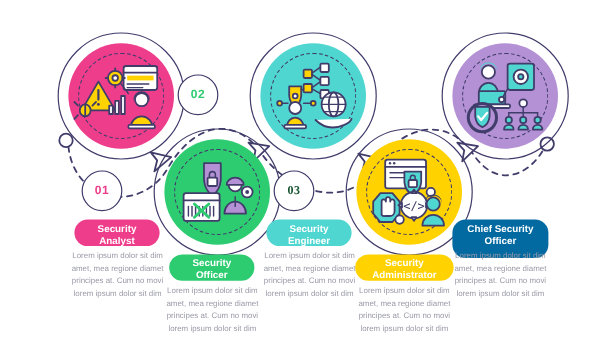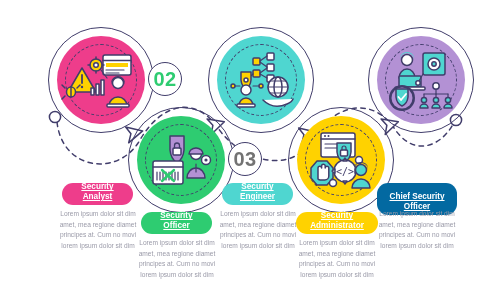--- a/index.html
+++ b/index.html
@@ -10,30 +10,30 @@
   }
   #stage{position:absolute;left:0;top:0;width:500px;height:300px;}
   .layer{position:absolute;left:0;top:0;width:500px;height:300px;}
   svg.layer{pointer-events:none;}
 
   
   .num-badge{
     position:absolute;width:34px;height:34px;border-radius:50%;
     border:1.6px solid #413d6b;background:#ffffff;
     display:flex;align-items:center;justify-content:center;
-    font-size:20px;font-weight:bold;letter-spacing:.5px;
+    font-size:10px;font-weight:bold;letter-spacing:.5px;
     box-sizing:border-box;
   }
 
   
   .pill{
     position:absolute;border-radius:11px;color:#ffffff;
-    display:flex;align-items:flex-end;justify-content:center;
+    display:flex;align-items:flex-start;justify-content:center;
     text-align:center;font-size:8.2px;font-weight:bold;line-height:1.2;
-    padding:3px 6px;box-sizing:border-box;text-decoration:underline;
+    padding:3px 6px;box-sizing:border-box;
   }
 
   
   .desc{
     position:absolute;color:#9a9aa8;font-size:6.6px;line-height:1.62;
     text-align:center;
   }
 
   
   .disc{position:absolute;border-radius:50%;}
@@ -112,20 +112,23 @@
 
         <g>
           <circle cx="61" cy="47" r="5.5" fill="#ffffff"></circle>
           <path d="M54,49 a7,7 0 0 1 14,0 l0,-2 a7,7 0 0 0 -14,0 Z" fill="#413d6b" stroke="none"></path>
           <path d="M52,70 a9,9 0 0 1 18,0 Z" fill="#ffd200"></path>
           <rect x="50" y="68" width="22" height="3" rx="1" fill="#ffffff"></rect>
         </g>
       </g>
     </svg>
   </div>
+  <div class="num-badge" style="left:68px;top:142px;">
+    <span style="color:#ee3d8b;">01</span>
+  </div>
   <div class="pill" style="left:62px;top:183px;width:71px;height:22px;background:#ee3d8b;">
     <span><span>Security</span><br><span>Analyst</span></span>
   </div>
   <div class="desc" style="left:57px;top:209px;width:82px;">Lorem ipsum dolor sit dim amet, mea regione diamet principes at. Cum no movi lorem ipsum dolor sit dim</div>
 
   <div class="ring-outline" style="left:128px;top:107px;width:106px;height:106px;"></div>
   <div class="disc" style="left:137px;top:116px;width:88px;height:88px;background:#2ecc71;">
     <div class="dashed-ring"></div>
     <svg class="icon-art" viewBox="0 0 88 88">
       <g stroke="#413d6b" stroke-width="1.5" stroke-linejoin="round" stroke-linecap="round" fill="none">
@@ -209,21 +212,21 @@
           <ellipse cx="61" cy="51" rx="4" ry="10"></ellipse>
           <line x1="51" y1="51" x2="71" y2="51" stroke-width="1.2"></line>
           <line x1="53" y1="45" x2="69" y2="45" stroke-width="1.1"></line>
           <line x1="53" y1="57" x2="69" y2="57" stroke-width="1.1"></line>
           <path d="M46,64 q10,10 24,4 q5,-2 6,-5" fill="#ffffff"></path>
         </g>
       </g>
     </svg>
   </div>
   <div class="num-badge" style="left:228px;top:142px;">
-    <span style="color:#737373;">03</span>
+    <span style="color:#14532d;font-family:Liberation Serif, serif;">03</span>
   </div>
   <div class="pill" style="left:222px;top:183px;width:71px;height:22px;background:#4fd6d0;">
     <span><span>Security</span><br><span>Engineer</span></span>
   </div>
   <div class="desc" style="left:217px;top:209px;width:82px;">Lorem ipsum dolor sit dim amet, mea regione diamet principes at. Cum no movi lorem ipsum dolor sit dim</div>
 
   <div class="ring-outline" style="left:288px;top:107px;width:106px;height:106px;"></div>
   <div class="disc" style="left:297px;top:116px;width:88px;height:88px;background:#ffd200;">
     <div class="dashed-ring"></div>
     <svg class="icon-art" viewBox="0 0 88 88">

